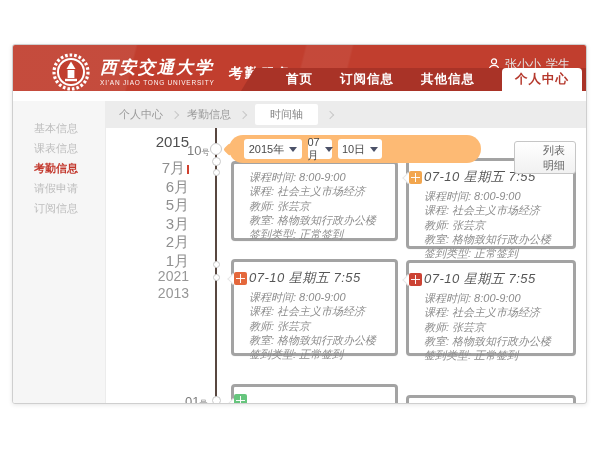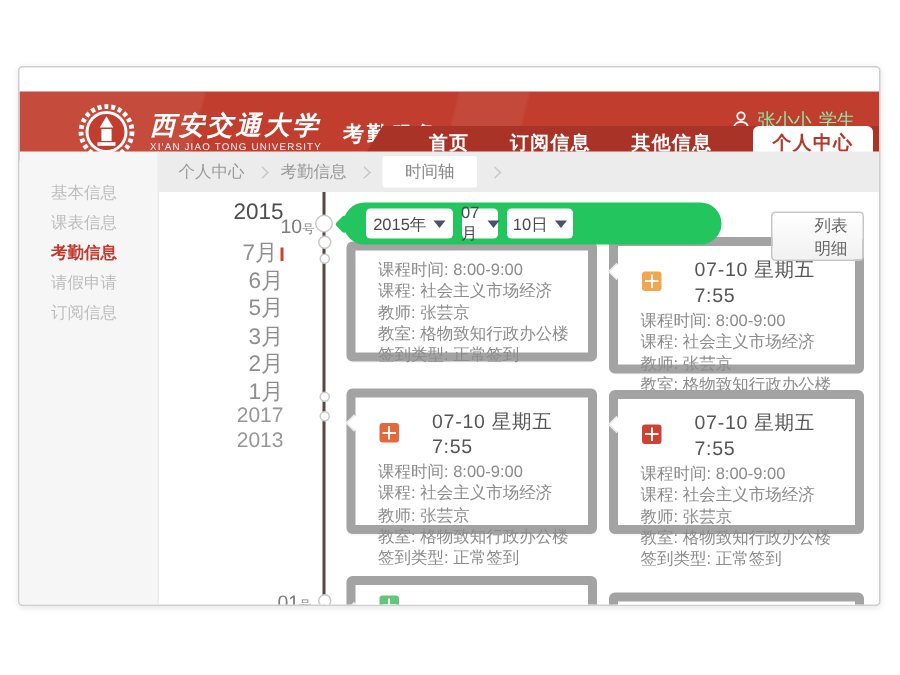--- a/index.html
+++ b/index.html
@@ -6,34 +6,34 @@
   html,body { background:#fff; }
   body { font-family:"Liberation Sans","DejaVu Sans",sans-serif; }
   .stage { position:relative; width:600px; height:450px; background:#fff; overflow:hidden; }
 
   
   .win { position:absolute; left:12px; top:44px; width:575px; height:360px;
          background:#fff; border:1px solid #cfcfcf; border-radius:3px;
          box-shadow:0 1px 4px rgba(0,0,0,.10); overflow:hidden; }
 
   
-  .hdr { position:absolute; left:0; top:16px; right:0; height:46px; overflow:hidden; }
+  .hdr { position:absolute; left:0; top:0; right:0; height:46px; overflow:hidden; }
   .hdr-stripes { position:absolute; inset:0;
      background:
        linear-gradient(104deg, rgba(255,255,255,.07) 0%, rgba(255,255,255,.07) 21%, rgba(255,255,255,0) 21.4%,
                        rgba(255,255,255,0) 50%, rgba(255,255,255,.06) 50.4%, rgba(255,255,255,.06) 58%, rgba(255,255,255,0) 58.4%); }
   .brand { position:absolute; left:38px; top:7px; display:flex; align-items:center; }
   .logo { width:40px; height:40px; }
   .uni-names { margin-left:9px; color:#fff; }
   .uni-cn { font-family:"Liberation Serif","DejaVu Serif",serif; font-style:italic; font-weight:bold;
             font-size:17px; letter-spacing:2px; line-height:19px; }
   .uni-en { font-size:6.5px; letter-spacing:.8px; opacity:.95; margin-top:2px; }
   .app-title { margin-left:14px; color:#fff; font-size:14px; font-weight:bold; letter-spacing:2px; padding-top:4px; }
   .user { position:absolute; right:16px; top:11px; display:flex; align-items:center; gap:5px;
-          color:#86efac; font-size:12px; cursor:default; }
+          color:#e5e5e5; font-size:12px; cursor:default; }
   .nav-band { position:absolute; right:0; bottom:0; left:228px; height:23px;
               clip-path:polygon(14px 0,100% 0,100% 100%,0 100%);
               display:flex; align-items:center; justify-content:flex-end; }
   .nav-item { color:#fff; font-size:12.5px; font-weight:bold; letter-spacing:1px; margin-right:27px; cursor:pointer; }
   .nav-tab-active { background:#fff; border-radius:4px 4px 0 0; height:23px; line-height:23px;
                     padding:0 13px; font-size:12.5px; font-weight:bold; letter-spacing:1px; margin-right:4px; cursor:pointer; }
 
   
   .crumb-bar { position:absolute; left:93px; top:56px; right:0; height:27px; background:#ececec;
                display:flex; align-items:center; padding-left:13px; gap:9px; }
@@ -68,25 +68,25 @@
                background:inherit; transform:rotate(45deg); border-radius:2px; }
   .dd { background:#fff; border-radius:3px; height:20px; display:flex; align-items:center;
         justify-content:center; gap:5px; font-size:11px; color:#4a4a4a; cursor:pointer; }
   .caret { width:0; height:0; border-left:4px solid transparent; border-right:4px solid transparent;
            border-top:5px solid #4b5168; }
   .list-btn { position:absolute; left:501px; top:96px; width:62px; height:33px;
               background:linear-gradient(#fff,#f1f1f1); border:1px solid #c6c6c6; border-radius:3px;
               font-size:11px; color:#666; display:flex; align-items:center; justify-content:center; cursor:pointer;padding-left:28px; }
 
   
-  .card { position:absolute; background:#fff; border:6px solid #a3a3a3; border-radius:4px;
-          box-shadow:0 1px 1px rgba(0,0,0,.03); }
+  .card { position:absolute; background:#fff; border:3px solid #a3a3a3; border-radius:4px;
+          box-shadow:0 1px 1px rgba(0,0,0,.03);font-style:italic; }
   .card .tip { position:absolute; left:-5px; top:13px; width:8px; height:8px; background:#fff;
                border-left:1px solid #e7e7e7; border-bottom:1px solid #e7e7e7; transform:rotate(45deg); }
-  .card-head { display:flex; align-items:center; gap:22px; margin:7px 9px 3px 16px; }
+  .card-head { display:flex; align-items:center; gap:2px; margin:7px 9px 3px 0; }
   .card-head .htxt { font-size:13px; color:#555; letter-spacing:.5px; }
   .ticon { width:13px; height:13px; border-radius:2px; position:relative; flex:0 0 13px; }
   .ticon:after { content:''; position:absolute; inset:2px;
      background:
        linear-gradient(to right, rgba(255,255,255,0) 44%, rgba(255,255,255,.95) 44%, rgba(255,255,255,.95) 58%, rgba(255,255,255,0) 58%),
        linear-gradient(to bottom, rgba(255,255,255,0) 44%, rgba(255,255,255,.95) 44%, rgba(255,255,255,.95) 58%, rgba(255,255,255,0) 58%); }
   .fields { margin:2px 8px 5px 15px; }
   .fields.noheader { margin-top:6px; }
   .field { font-size:11px; color:#8c8c8c; line-height:14.3px; white-space:nowrap; }
 </style>
@@ -152,21 +152,21 @@
     <div class="scale">
       <div class="yr-big" style="top:88px">2015</div>
       <div class="mo" style="top:114px">
         <span>7月</span><span class="month-tick"></span>
       </div>
       <div class="mo" style="top:133px">6月</div>
       <div class="mo" style="top:151px">5月</div>
       <div class="mo" style="top:170px">3月</div>
       <div class="mo" style="top:188px">2月</div>
       <div class="mo" style="top:207px">1月</div>
-      <div class="yr" style="top:223px">2017</div>
+      <div class="yr" style="top:223px">2021</div>
       <div class="yr" style="top:240px">2013</div>
     </div>
 
     <div class="tl-line" style="background-color: rgb(88, 71, 64);"></div>
 
     <div class="day-label" style="left:174px; top:98px">
       <span>10</span><small>号</small>
     </div>
     <div class="day-label" style="left:172px; top:349px">
       <span>01</span><small>号</small>
@@ -236,21 +236,21 @@
 
     <div class="card" style="left:218px; top:339px; width:167px; height:60px;">
       <span class="tip"></span>
       <div class="card-head">
         <span class="ticon" style="background-color: rgb(102, 197, 125);"></span>
       </div>
     </div>
 
     <div class="card" style="left:393px; top:350px; width:170px; height:40px;"></div>
 
-    <div class="filterbar" style="background-color: #22c55e;">
+    <div class="filterbar" style="background-color: #fdba74;">
       <div class="dd" style="width:58px">
         <span>2015年</span>
         <span class="caret"></span>
       </div>
       <div class="dd" style="width:24px">
         <span>07月</span>
         <span class="caret"></span>
       </div>
       <div class="dd" style="width:44px">
         <span>10日</span>

